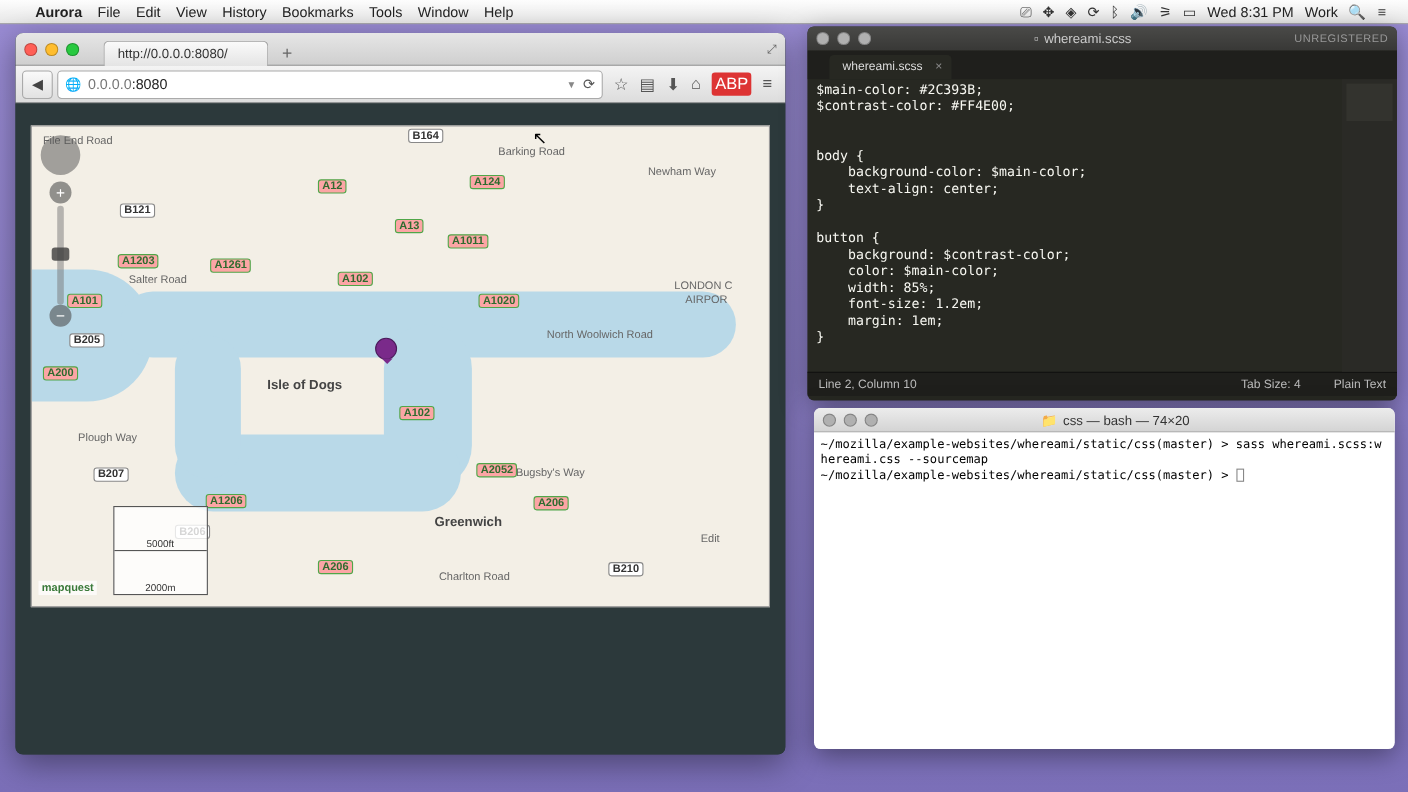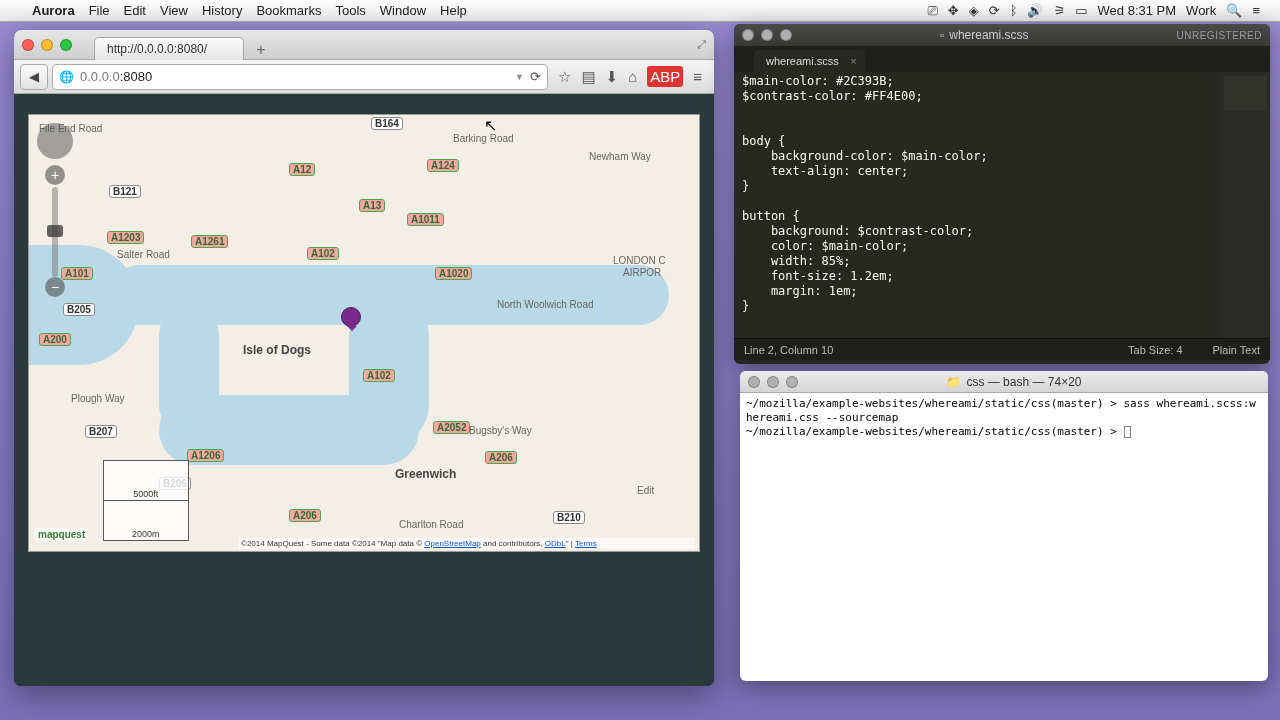--- a/index.html
+++ b/index.html
@@ -368,23 +368,20 @@
             </div>
           <div class="zoom-btn">−</div>
         </div>
       </div>
 
       <div class="mapquest">mapquest</div>
       <div class="scale">
         <div>5000ft</div>
         <div>2000m</div>
       </div>
-      <div class="attrib">
-        <span>©2014 MapQuest - Some data ©2014 "Map data © </span><span class="link">OpenStreetMap</span><span> and contributors, </span><span class="link">ODbL</span><span>" | </span><span class="link">Terms</span>
-      </div>
     </div>
 
     <div class="cursor-arrow" style="top:22px; left:470px;">↖</div>
   </div>
 </div>
 
 <div class="editor-window">
   <div class="editor-title">
     <div class="traffic-lights">
       <div class="tl gray"></div>

